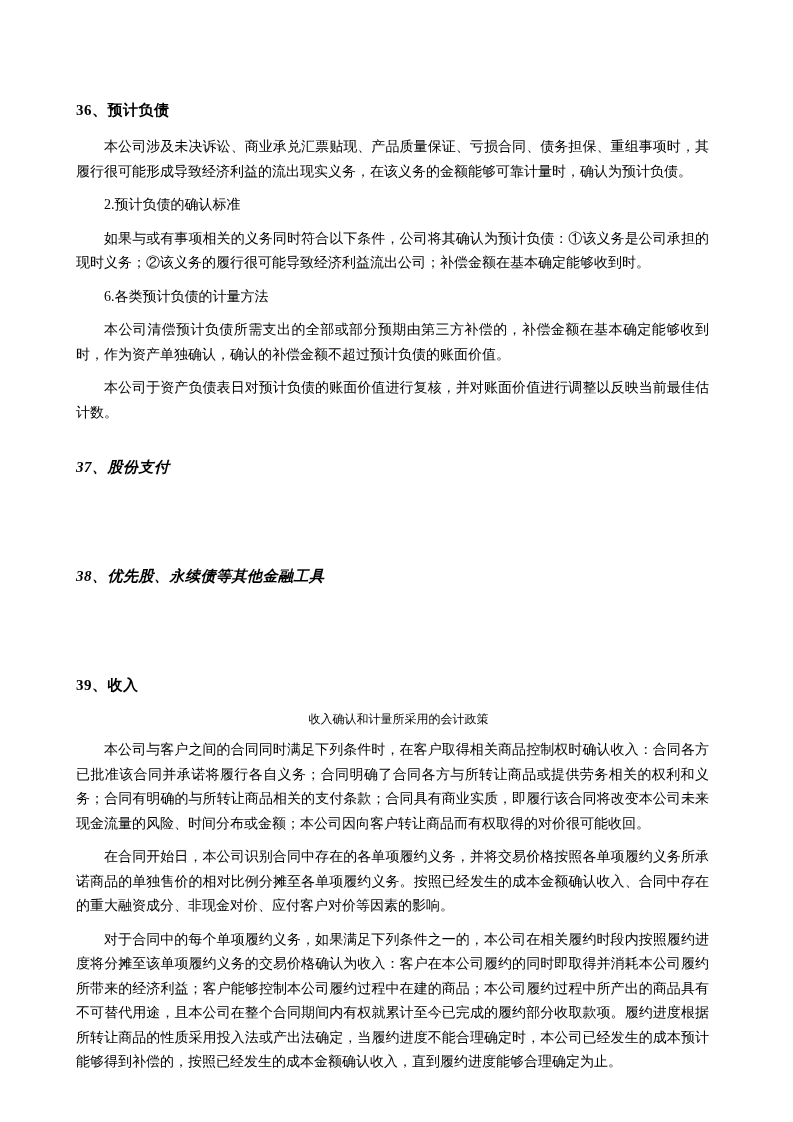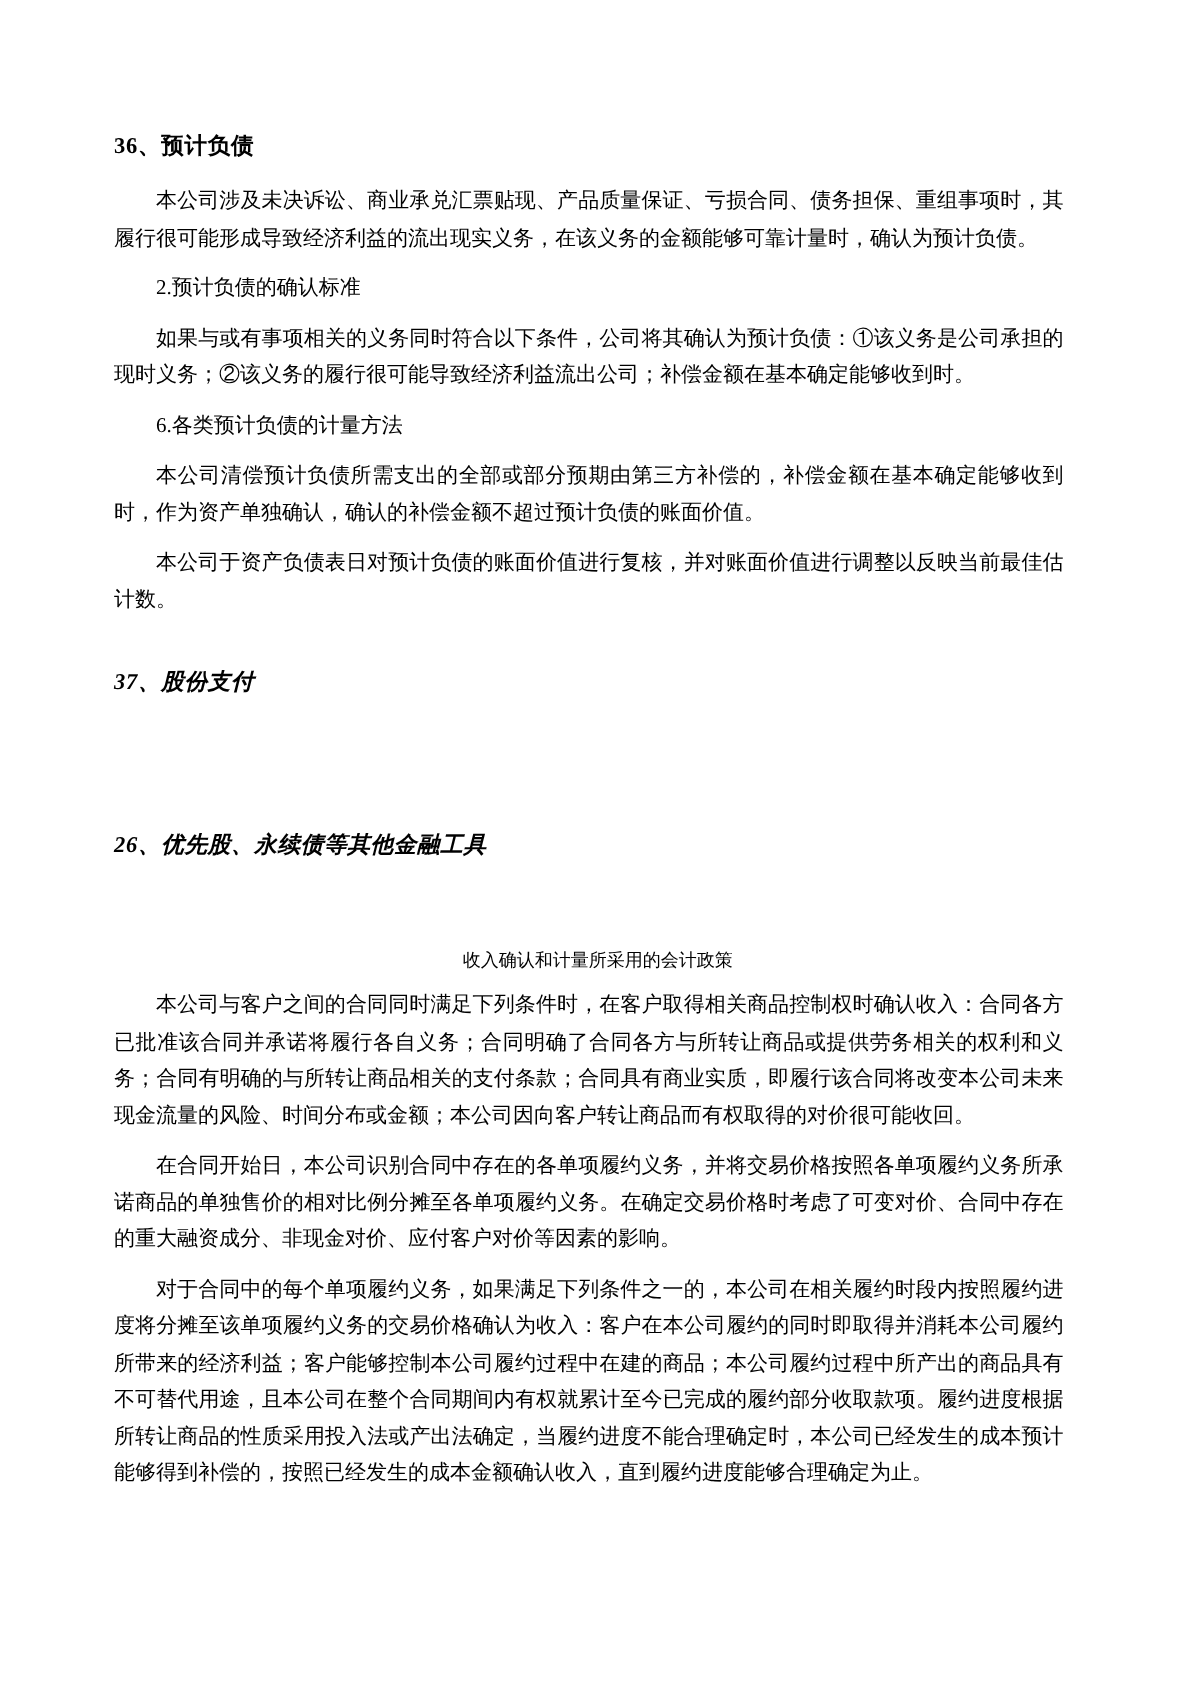--- a/index.html
+++ b/index.html
@@ -19,21 +19,21 @@
     color: #000000;
   }
   .doc-section { margin: 0; }
   .heading {
     font-size: 15px;
     font-weight: 700;
     line-height: 1.4;
     margin: 32px 0 14px 0;
     letter-spacing: 0.5px;
   }
-  .doc-section:first-child .heading { margin-top: 0; }
+  .doc-section:first-child .heading { margin-top: 12px; }
   .doc-section.empty { padding-bottom: 42px; font-style: italic; }
   .para {
     font-size: 14px;
     line-height: 1.75;
     text-align: justify;
     text-indent: 2em;
     margin: 0 12px 9px 0;
   }
   .subtitle {
     font-size: 12px;
@@ -56,23 +56,24 @@
     <p class="para">6.各类预计负债的计量方法</p>
     <p class="para">本公司清偿预计负债所需支出的全部或部分预期由第三方补偿的，补偿金额在基本确定能够收到时，作为资产单独确认，确认的补偿金额不超过预计负债的账面价值。</p>
     <p class="para">本公司于资产负债表日对预计负债的账面价值进行复核，并对账面价值进行调整以反映当前最佳估计数。</p>
   </section>
 
   <section class="doc-section empty">
     <h2 class="heading">37、股份支付</h2>
   </section>
 
   <section class="doc-section empty">
-    <h2 class="heading">26、优先股、永续债等其他金融工具</h2>
+    <h2 class="heading">38、优先股、永续债等其他金融工具</h2>
   </section>
 
   <section class="doc-section">
+    <h2 class="heading">39、收入</h2>
     <p class="para subtitle">收入确认和计量所采用的会计政策</p>
     <p class="para">本公司与客户之间的合同同时满足下列条件时，在客户取得相关商品控制权时确认收入：合同各方已批准该合同并承诺将履行各自义务；合同明确了合同各方与所转让商品或提供劳务相关的权利和义务；合同有明确的与所转让商品相关的支付条款；合同具有商业实质，即履行该合同将改变本公司未来现金流量的风险、时间分布或金额；本公司因向客户转让商品而有权取得的对价很可能收回。</p>
-    <p class="para">在合同开始日，本公司识别合同中存在的各单项履约义务，并将交易价格按照各单项履约义务所承诺商品的单独售价的相对比例分摊至各单项履约义务。在确定交易价格时考虑了可变对价、合同中存在的重大融资成分、非现金对价、应付客户对价等因素的影响。</p>
+    <p class="para">在合同开始日，本公司识别合同中存在的各单项履约义务，并将交易价格按照各单项履约义务所承诺商品的单独售价的相对比例分摊至各单项履约义务。按照已经发生的成本金额确认收入、合同中存在的重大融资成分、非现金对价、应付客户对价等因素的影响。</p>
     <p class="para">对于合同中的每个单项履约义务，如果满足下列条件之一的，本公司在相关履约时段内按照履约进度将分摊至该单项履约义务的交易价格确认为收入：客户在本公司履约的同时即取得并消耗本公司履约所带来的经济利益；客户能够控制本公司履约过程中在建的商品；本公司履约过程中所产出的商品具有不可替代用途，且本公司在整个合同期间内有权就累计至今已完成的履约部分收取款项。履约进度根据所转让商品的性质采用投入法或产出法确定，当履约进度不能合理确定时，本公司已经发生的成本预计能够得到补偿的，按照已经发生的成本金额确认收入，直到履约进度能够合理确定为止。</p>
   </section>
 
 </div>
 
 </body></html>

